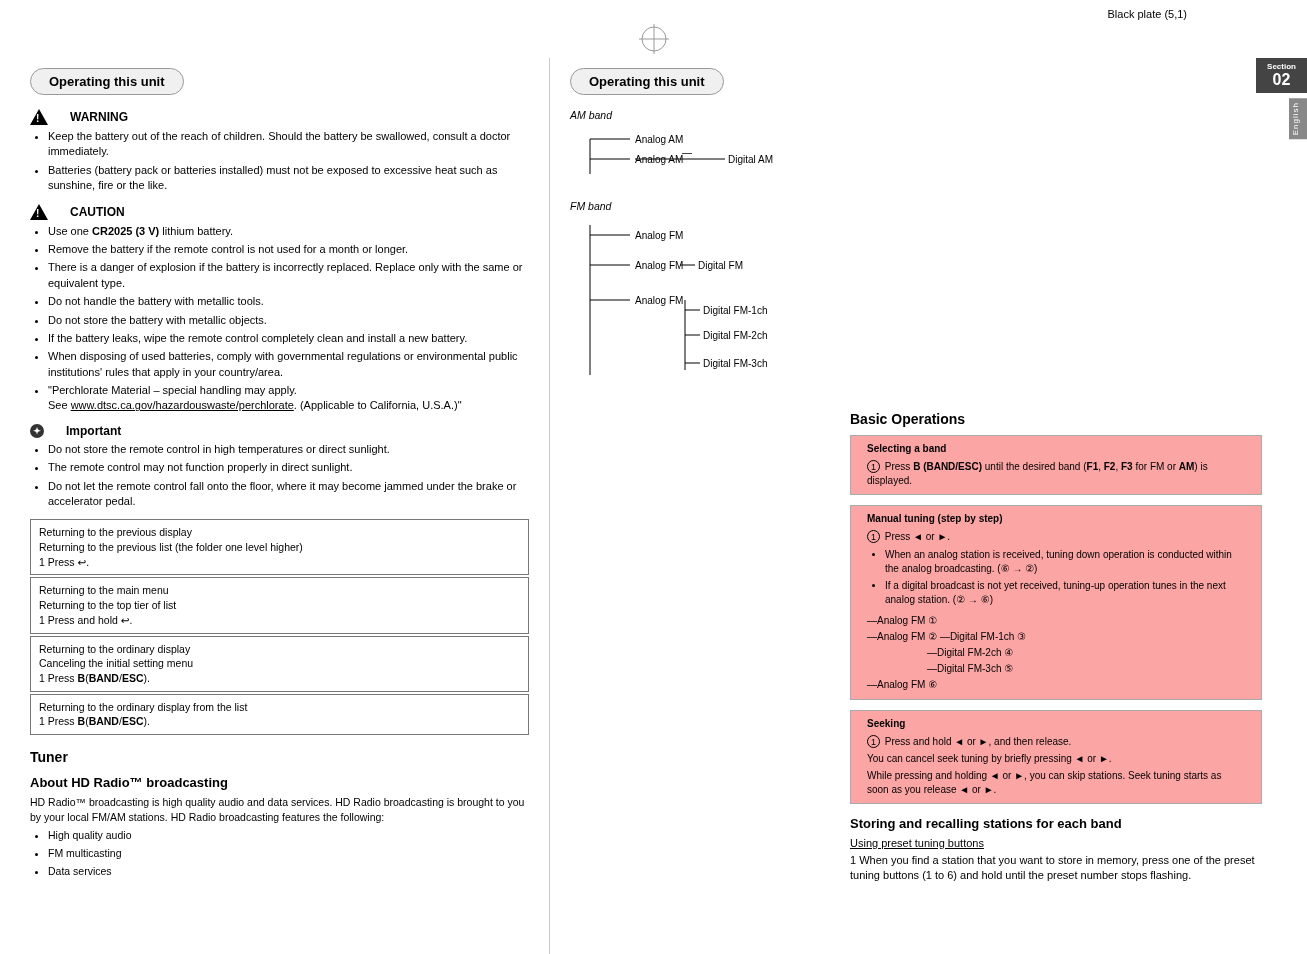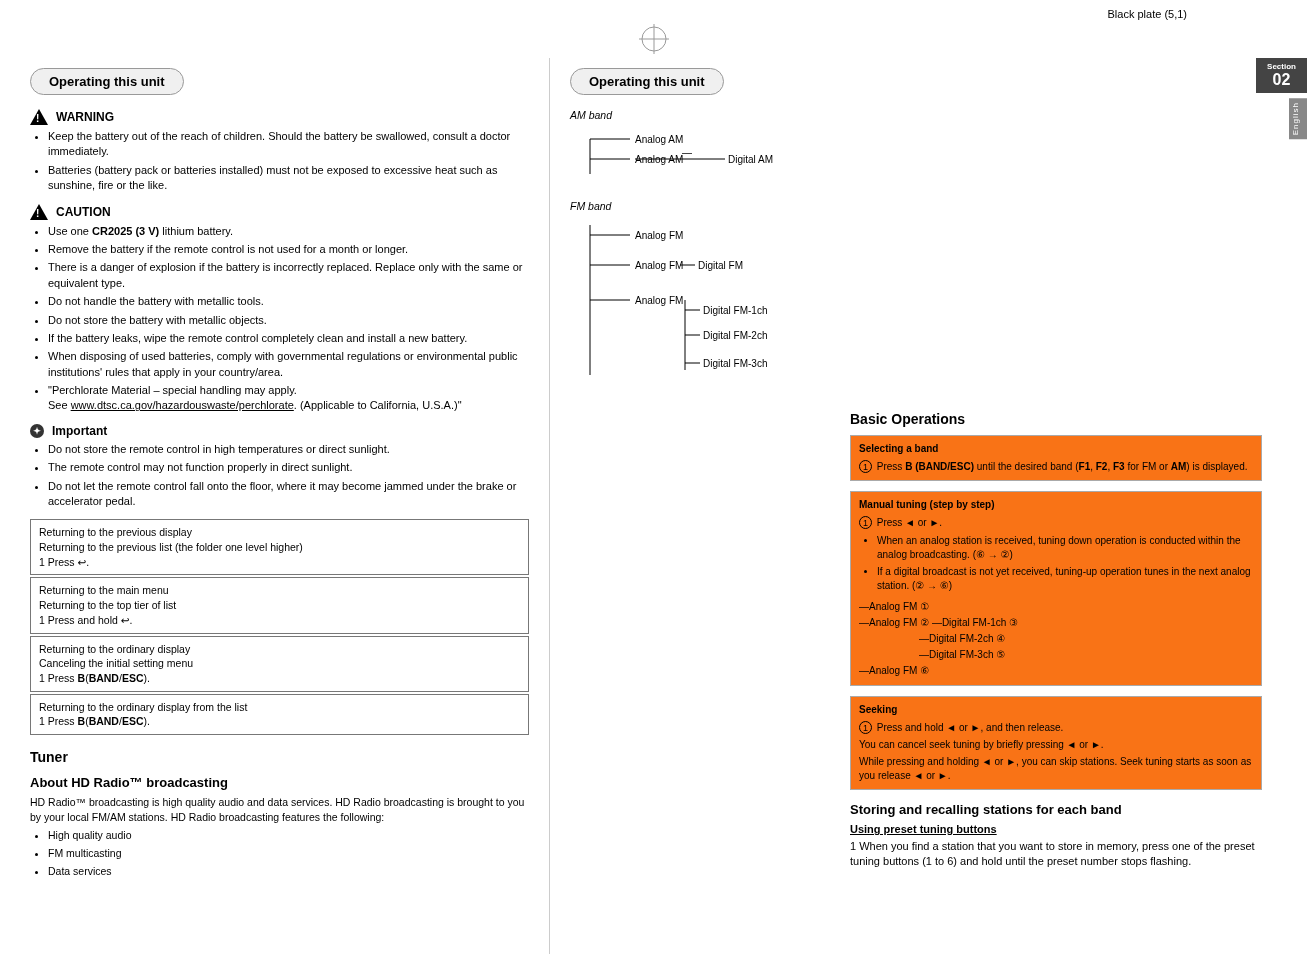--- a/index.html
+++ b/index.html
@@ -105,21 +105,21 @@
 
     
     .warning-block, .caution-block, .important-block {
       margin-bottom: 10px;
     }
     .warning-title, .caution-title, .important-title {
       font-weight: bold;
       font-size: 12px;
       display: flex;
       align-items: center;
-      gap: 5px;
+      gap: 19px;
       margin-bottom: 4px;
     }
     .warn-triangle {
       display: inline-block;
       width: 0;
       height: 0;
       border-left: 9px solid transparent;
       border-right: 9px solid transparent;
       border-bottom: 16px solid #000;
       position: relative;
@@ -177,25 +177,25 @@
       margin-bottom: 3px;
     }
     .band-group {
       margin-bottom: 14px;
       position: relative;
     }
 
     
     .basic-ops-box {
       border: 1px solid #aaa;
-      padding: 6px 8px;
+      padding: 6px 16px;
       margin-bottom: 10px;
       font-size: 10px;
       line-height: 1.4;
-      background: #f97316;
+      background: #fca5a5;
     }
     .basic-ops-box .box-title {
       font-weight: bold;
       margin-bottom: 4px;
       font-size: 10px;
     }
     .step-circle {
       display: inline-block;
       border: 1px solid #000;
       border-radius: 50%;
@@ -213,21 +213,21 @@
       margin-bottom: 8px;
     }
 
     .storing-title {
       font-size: 13px;
       font-weight: bold;
       margin: 12px 0 4px 0;
     }
     .using-preset-title {
       font-size: 11px;
-      font-weight: bold;
+      font-weight: normal;
       margin: 6px 0 4px 0;
       text-decoration: underline;
     }
 
     
     .bottom-bar {
       display: flex;
       justify-content: space-between;
       align-items: center;
       padding: 6px 30px;

